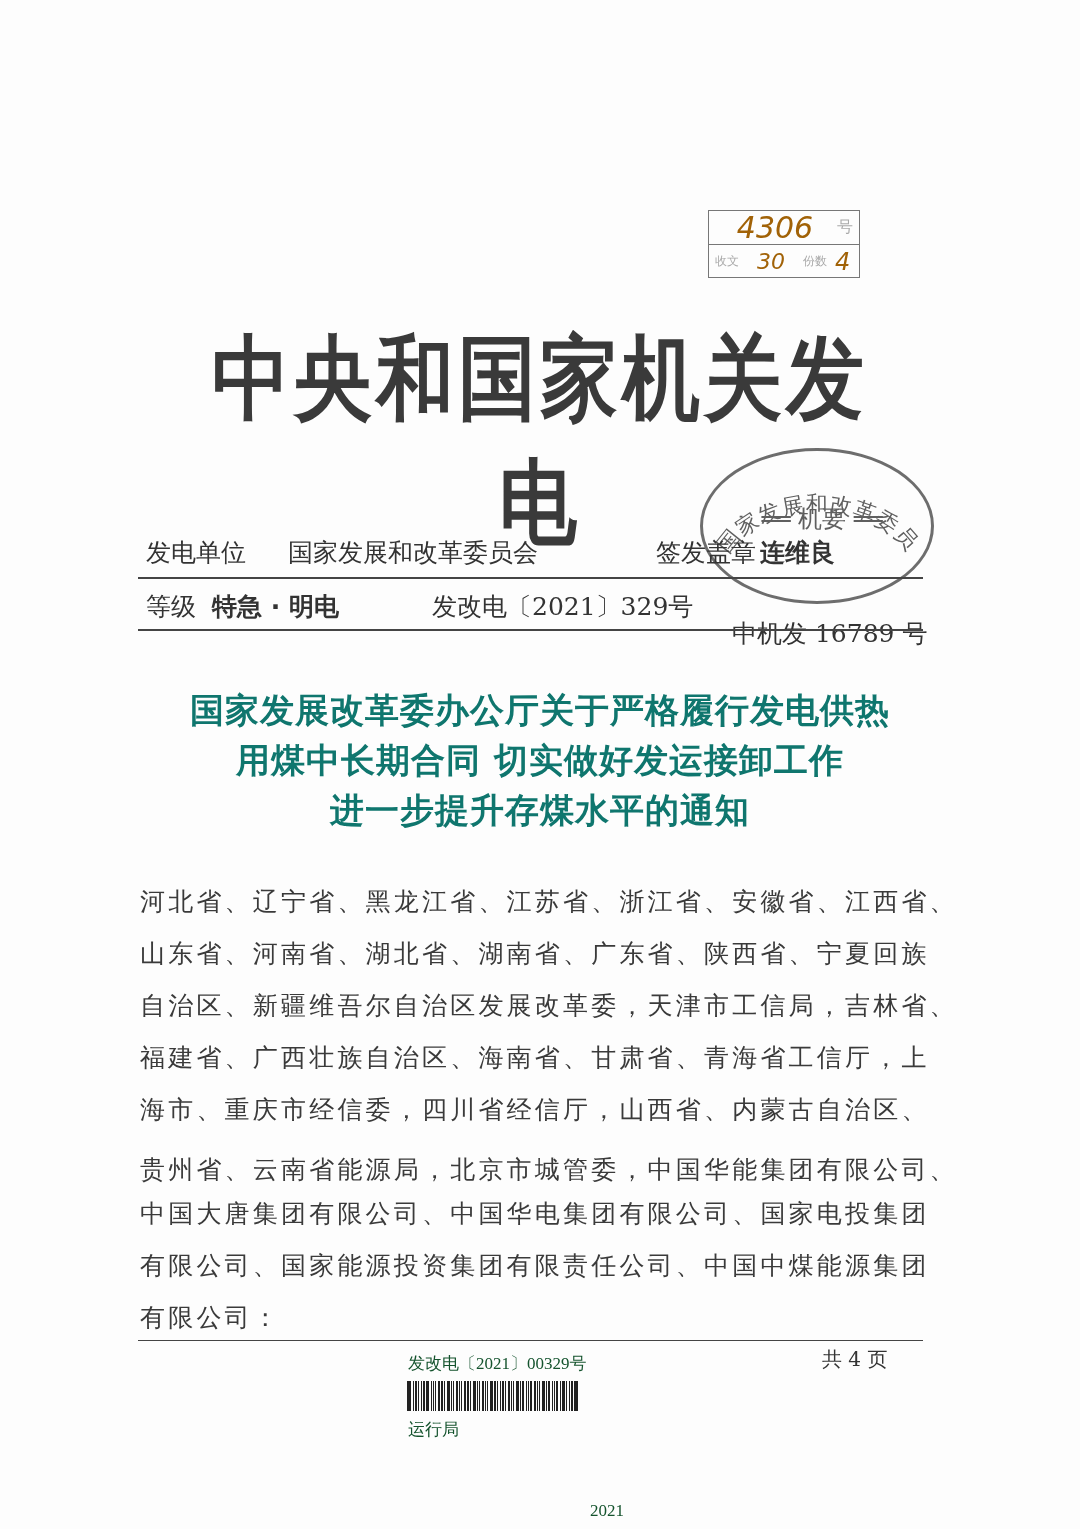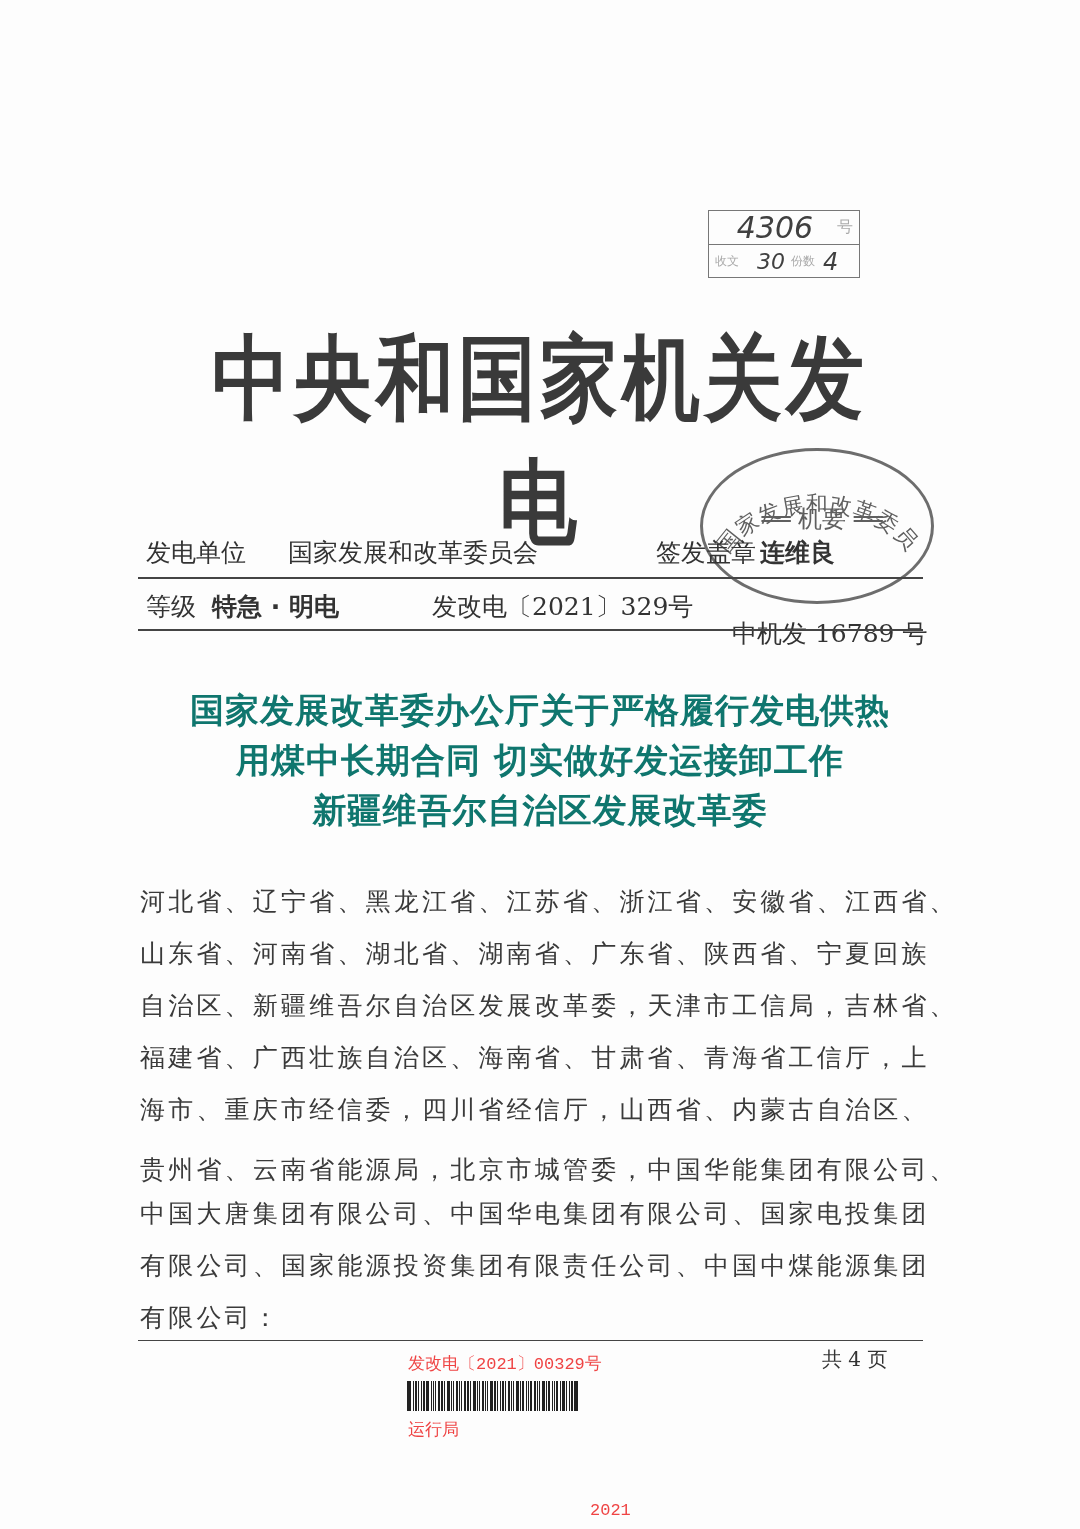--- a/index.html
+++ b/index.html
@@ -10,21 +10,21 @@
     .abs { position: absolute; }
     
     .reg-box {
       left: 708px; top: 210px; width: 150px; height: 66px;
       border: 1.5px solid #777;
     }
     .reg-box .mid { position: absolute; left: 0; right: 0; top: 33px; border-top: 1.5px solid #777; }
     .reg-row { position: absolute; left: 0; right: 0; height: 33px; display: flex; align-items: center; }
     .reg-row.r1 { top: 0; }
     .reg-row.r2 { top: 34px; }
-    .hand { font-family: "DejaVu Sans", sans-serif; font-style: italic; color: #404040; }
+    .hand { font-family: "DejaVu Sans", sans-serif; font-style: italic; color: #a16207; }
     .faint { color: #aaa; font-size: 12px; font-family: "DejaVu Sans", sans-serif; }
     .masthead {
       left: 180px; top: 318px; width: 720px; text-align: center;
       font-size: 78px; letter-spacing: 4px; font-weight: bold; color: #3a3a3a;
       font-family: "DejaVu Serif", serif; transform: scaleY(1.18); transform-origin: top center;
     }
     .row-text { font-size: 25px; color: #333; white-space: nowrap; }
     .rule { left: 138px; width: 785px; border-top: 2px solid #444; }
     .stamp {
       left: 700px; top: 448px; width: 228px; height: 150px;
@@ -38,38 +38,38 @@
       font-size: 24px; color: #444; font-family: "DejaVu Sans", sans-serif;
     }
     .title {
       left: 140px; width: 800px; text-align: center; font-size: 34px; font-weight: bold;
       color: #0f766e; font-family: "DejaVu Serif", serif; letter-spacing: 1px;
     }
     .body-line {
       left: 140px; width: 800px; font-size: 25px; color: #3a3a3a; letter-spacing: 3.2px;
       white-space: nowrap; font-family: "DejaVu Sans", sans-serif;
     }
-    .footer-code { font-family: Liberation Mono, monospace; font-size: 17px; color: #ef4444; }
+    .footer-code { font-family: Liberation Serif, serif; font-size: 17px; color: #14532d; }
     .barcode { left: 407px; top: 1381px; width: 232px; height: 30px; display: flex; gap: 0; }
     .barcode span { display: block; height: 100%; background: #222; }
   </style>
 </head>
 <body>
 
 <div class="abs reg-box">
   <div class="mid"></div>
   <div class="reg-row r1">
     <span class="faint" style="margin-left:14px;">&nbsp;</span>
     <span class="hand" style="font-size:30px;margin-left:10px;">4306</span>
     <span class="faint" style="margin-left:auto;margin-right:6px;font-size:16px;">号</span>
   </div>
   <div class="reg-row r2">
     <span class="faint" style="margin-left:6px;">收文</span>
     <span class="hand" style="font-size:22px;margin-left:18px;">30</span>
-    <span class="faint" style="margin-left:6px;">份数</span>
+    <span class="faint" style="margin-left:18px;">份数</span>
     <span class="hand" style="font-size:24px;margin-left:8px;">4</span>
   </div>
 </div>
 
 <div class="abs masthead">中央和国家机关发电</div>
 
 <div class="abs stamp">
   <svg class="stamp-arc" viewBox="0 0 228 150">
     <defs>
       <path id="arcp" d="M 22 112 A 96 66 0 0 1 206 104" fill="none"></path>
@@ -88,21 +88,21 @@
 <div class="abs rule" style="top:577px;"></div>
 
 <div class="abs row-text" style="left:146px;top:590px;">等级</div>
 <div class="abs row-text" style="left:212px;top:590px;font-weight:bold;font-family:'DejaVu Sans',sans-serif;">特急 · 明电</div>
 <div class="abs row-text" style="left:432px;top:590px;">发改电〔2021〕329号</div>
 <div class="abs row-text" style="left:732px;top:617px;">中机发 16789 号</div>
 <div class="abs rule" style="top:629px;"></div>
 
 <div class="abs title" style="top:688px;">国家发展改革委办公厅关于严格履行发电供热</div>
 <div class="abs title" style="top:738px;">用煤中长期合同  切实做好发运接卸工作</div>
-<div class="abs title" style="top:788px;">新疆维吾尔自治区发展改革委</div>
+<div class="abs title" style="top:788px;">进一步提升存煤水平的通知</div>
 
 <div class="abs body-line" style="top:885px;">河北省、辽宁省、黑龙江省、江苏省、浙江省、安徽省、江西省、</div>
 <div class="abs body-line" style="top:937px;">山东省、河南省、湖北省、湖南省、广东省、陕西省、宁夏回族</div>
 <div class="abs body-line" style="top:989px;">自治区、新疆维吾尔自治区发展改革委，天津市工信局，吉林省、</div>
 <div class="abs body-line" style="top:1041px;">福建省、广西壮族自治区、海南省、甘肃省、青海省工信厅，上</div>
 <div class="abs body-line" style="top:1093px;">海市、重庆市经信委，四川省经信厅，山西省、内蒙古自治区、</div>
 <div class="abs body-line" style="top:1145px;margin-top:8px;">贵州省、云南省能源局，北京市城管委，中国华能集团有限公司、</div>
 <div class="abs body-line" style="top:1197px;">中国大唐集团有限公司、中国华电集团有限公司、国家电投集团</div>
 <div class="abs body-line" style="top:1249px;">有限公司、国家能源投资集团有限责任公司、中国中煤能源集团</div>
 <div class="abs body-line" style="top:1301px;">有限公司：</div>

